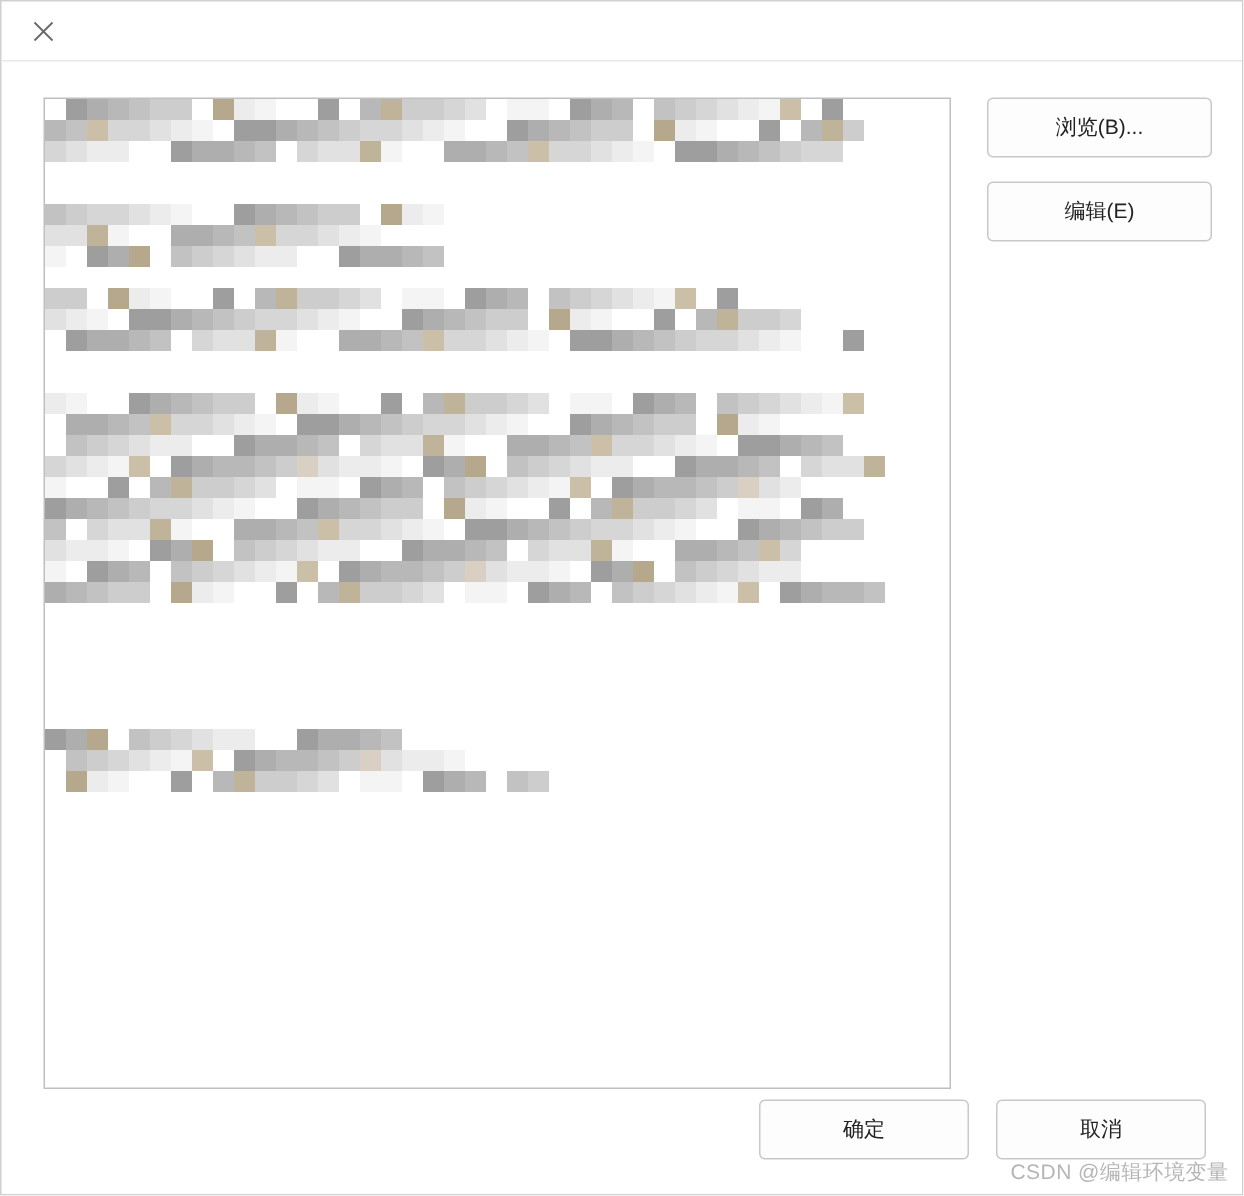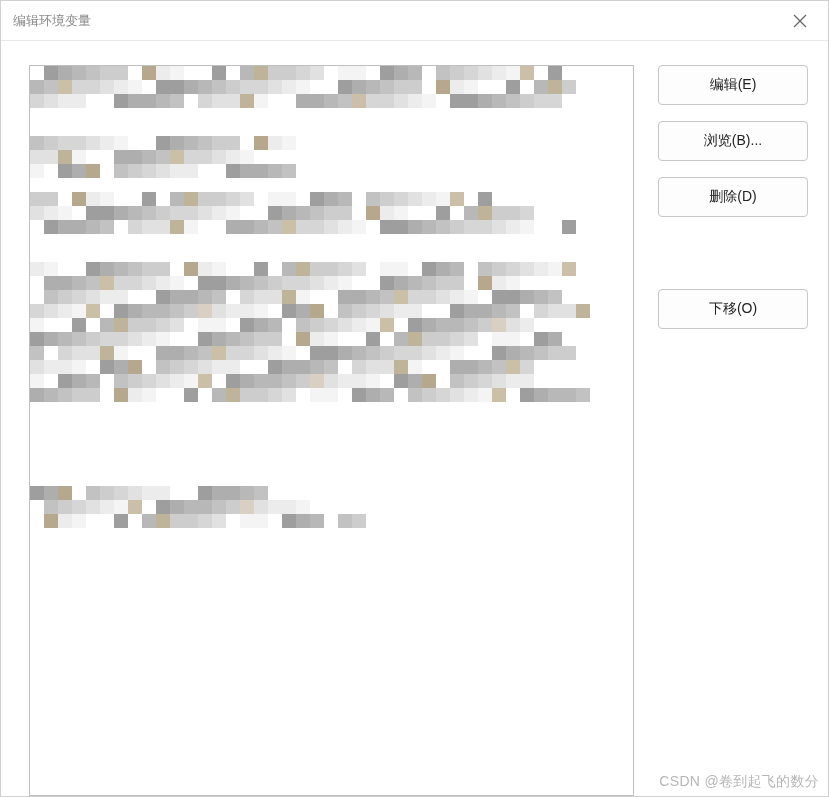--- a/index.html
+++ b/index.html
@@ -125,21 +125,20 @@
       pointer-events: none;
       letter-spacing: 0.3px;
     }
   </style>
 </head>
 <body>
 
 <div class="dialog">
 
   <div class="titlebar">
-    <span class="title">编辑环境变量</span>
     <div class="close-icon">
       <svg viewBox="0 0 14 14">
         <line x1="1" y1="1" x2="13" y2="13" stroke="#666" stroke-width="1.2"></line>
         <line x1="13" y1="1" x2="1" y2="13" stroke="#666" stroke-width="1.2"></line>
       </svg>
     </div>
   </div>
 
   <div class="content-area">
 
@@ -1640,26 +1639,28 @@
               <div class="px" style="background:#ffffff"></div>
               <div class="px" style="background:#ffffff"></div>
               <div class="px" style="background:#ffffff"></div>
               <div class="px" style="background:#ffffff"></div>
             </div>
           </div>
       </div>
     </div>
 
     <div class="side-buttons">
+      <button class="btn">浏览(B)...</button>
       <button class="btn">编辑(E)</button>
-      <button class="btn">浏览(B)...</button>
-      <button class="btn">删除(D)</button>
       <div class="spacer"></div>
-      <button class="btn">下移(O)</button>
       <div class="spacer"></div>
     </div>
 
   </div>
 
+  <div class="footer">
+    <button class="btn">确定</button>
+    <button class="btn">取消</button>
+  </div>
 
 </div>
 
-<div class="watermark">CSDN @卷到起飞的数分</div>
+<div class="watermark">CSDN @编辑环境变量</div>
 
 </body></html>

